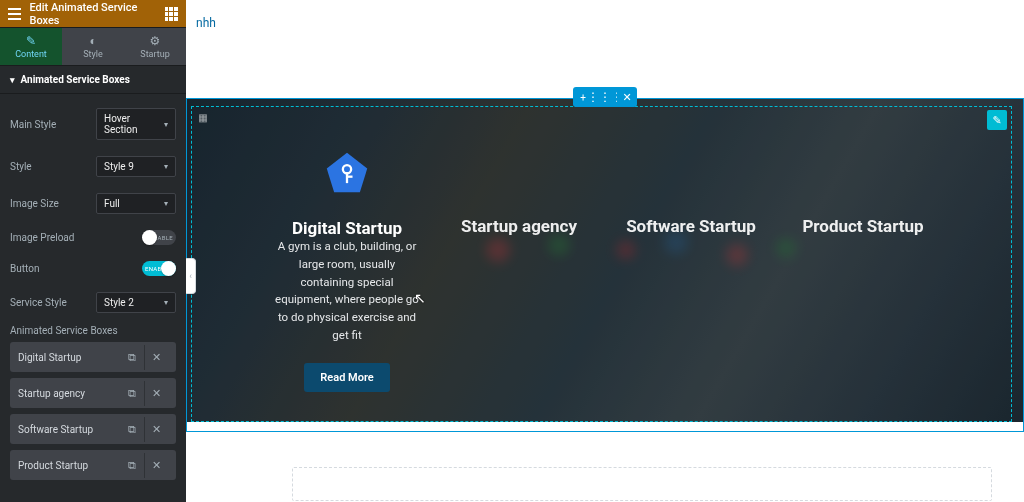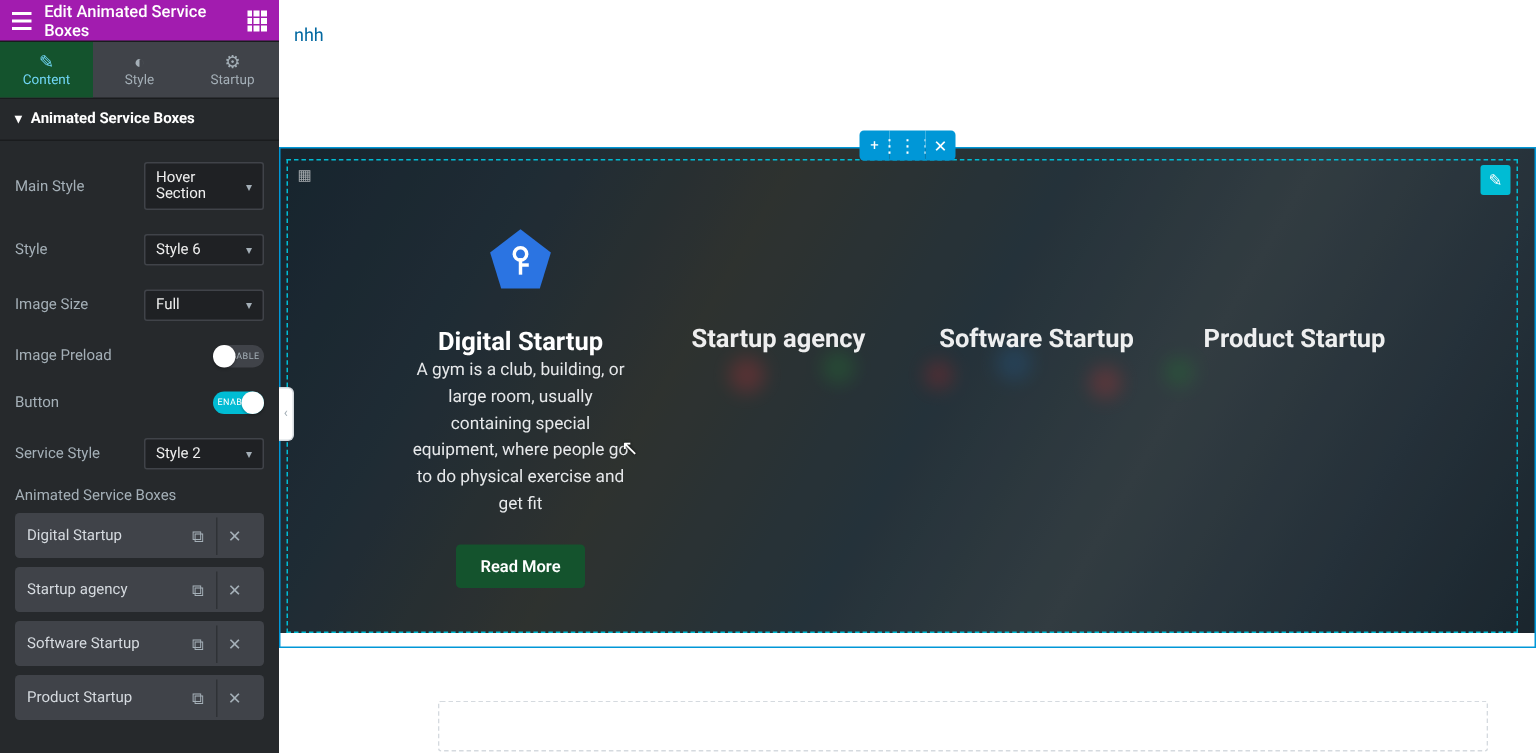--- a/index.html
+++ b/index.html
@@ -1,20 +1,20 @@
 <!DOCTYPE html>
 <html><head>
 <meta charset="utf-8">
 <style>
   * { box-sizing: border-box; margin: 0; padding: 0; }
   body { font-family: -apple-system, BlinkMacSystemFont, "Segoe UI", Roboto, Arial, sans-serif; background: #fff; width: 1024px; height: 502px; overflow: hidden; position: relative; }
   
   
   .sidebar { position: absolute; left: 0; top: 0; width: 186px; height: 502px; background: #26292c; color: #a4afb7; display: flex; flex-direction: column; font-size: 11px; }
-  .sidebar-header { display: flex; align-items: center; background: #a21caf; height: 28px; padding: 0 8px; color: #fff; font-size: 11px; font-weight: 500; border-bottom: 1px solid #1a1c1e; }
+  .sidebar-header { display: flex; align-items: center; background: #a16207; height: 28px; padding: 0 8px; color: #fff; font-size: 11px; font-weight: 500; border-bottom: 1px solid #1a1c1e; }
   .burger { width: 14px; height: 12px; display: flex; flex-direction: column; justify-content: space-between; margin-right: 8px; cursor: pointer; }
   .burger span { background: #fff; height: 2px; width: 100%; }
   .grid-icon { margin-left: auto; width: 14px; height: 14px; display: grid; grid-template-columns: 1fr 1fr 1fr; grid-template-rows: 1fr 1fr 1fr; gap: 1px; cursor: pointer; }
   .grid-icon span { background: #fff; }
   
   .tabs { display: flex; background: #404349; border-bottom: 1px solid #1a1c1e; }
   .tab { flex: 1; text-align: center; padding: 6px 0; font-size: 9px; color: #a4afb7; cursor: pointer; }
   .tab.active { background: #14532d; color: #71d7f7; }
   .tab-icon { display: block; margin: 0 auto 3px; width: 12px; height: 12px; }
   .tab-icon.pencil::before { content: "✎"; color: currentColor; font-size: 12px; }
@@ -69,21 +69,21 @@
   .bokeh { position: absolute; border-radius: 50%; filter: blur(6px); opacity: .4; }
   .hero-overlay { position: absolute; inset: 0; background: rgba(10,20,28,.25); }
   
   .columns { position: relative; display: flex; height: 100%; padding: 0 75px; z-index: 2; }
   .col { flex: 1; color: #fff; text-align: center; padding: 30px 8px 0; }
   .col h3 { font-size: 17px; font-weight: 700; margin-top: 22px; }
   .col.inactive h3 { margin-top: 88px; opacity: .92; }
   .pentagon { width: 46px; height: 46px; margin: 22px auto 0; position: relative; }
   .pentagon svg { width: 100%; height: 100%; }
   .desc { font-size: 11.5px; line-height: 1.55; color: #e6e8ea; padding: 0 4px; }
-  .read-btn { display: inline-block; background: #14532d; color: #fff; font-size: 11px; font-weight: 600; padding: 8px 16px; border-radius: 3px; margin-top: 18px; cursor: pointer; }
+  .read-btn { display: inline-block; background: #0c4a6e; color: #fff; font-size: 11px; font-weight: 600; padding: 8px 16px; border-radius: 3px; margin-top: 18px; cursor: pointer; }
   
   .placeholder-band { position: absolute; left: 106px; right: 32px; top: 467px; height: 34px; border: 1px dashed #d5dadf; border-radius: 2px; }
   
   .cursor { position: absolute; z-index: 10; font-size: 14px; color: #fff; text-shadow: 0 0 2px #000; pointer-events: none; }
 </style>
 </head>
 <body>
 
 <div class="sidebar">
   <div class="sidebar-header">
@@ -128,21 +128,21 @@
   <div class="controls">
     <div class="control-row">
       <span>Main Style</span>
       <div class="select">
           <span>Hover Section</span>
         </div>
     </div>
     <div class="control-row">
       <span>Style</span>
       <div class="select">
-          <span>Style 6</span>
+          <span>Style 9</span>
         </div>
     </div>
     <div class="control-row">
       <span>Image Size</span>
       <div class="select">
           <span>Full</span>
         </div>
     </div>
     <div class="control-row">
       <span>Image Preload</span>

